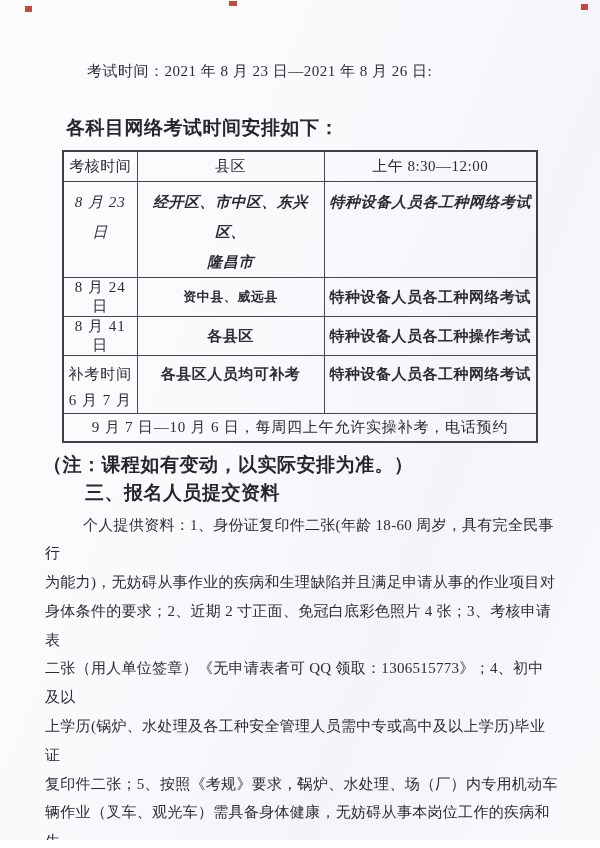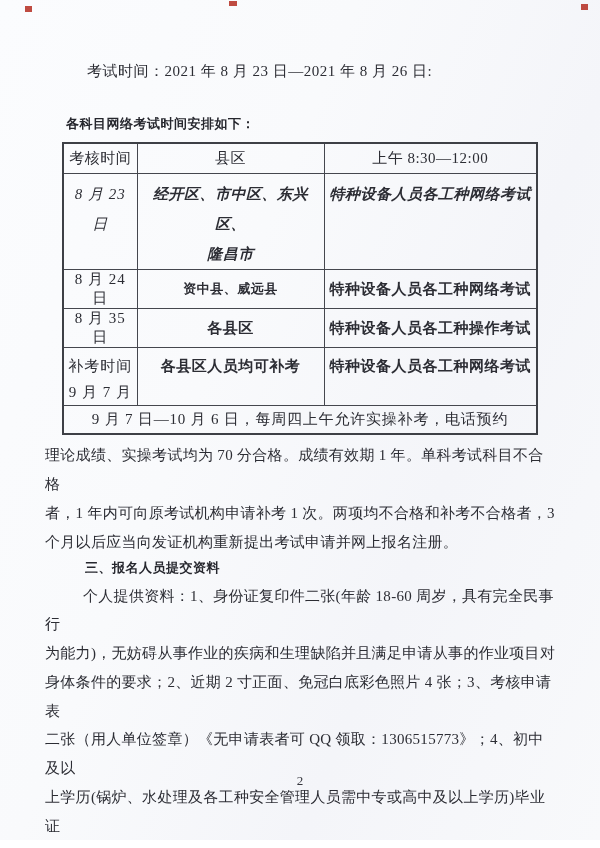--- a/index.html
+++ b/index.html
@@ -12,21 +12,21 @@
     position: relative; width: 600px; height: 840px; overflow: hidden;
     background: linear-gradient(112deg, #fbfcfe 0%, #f9fafc 38%, #f4f5f9 68%, #f8f9fb 100%);
     color: #2c2d34;
   }
   .content { position: absolute; left: 45px; top: 0; width: 513px; }
 
   .exam-time { margin-top: 62px; padding-left: 42px; font-size: 15px; letter-spacing: .5px; }
 
   .heading {
     font-family: Liberation Mono, monospace;
-    font-weight: 700; font-size: 13px; letter-spacing: .5px; color: #26272e;
+    font-weight: 700; font-size: 19px; letter-spacing: .5px; color: #26272e;
   }
   .schedule-heading { margin-top: 34px; padding-left: 21px; }
 
   table.schedule {
     margin-top: 9px; margin-left: 17px; width: 474px;
     border-collapse: collapse; table-layout: fixed;
     border: 2px solid #3e4046;
   }
   table.schedule th, table.schedule td {
     border: 1px solid #45474e; padding: 0 4px;
@@ -103,40 +103,38 @@
           <td class="c-district">经开区、市中区、东兴区、
 隆昌市</td>
           <td class="c-exam">特种设备人员各工种网络考试</td>
         </tr>
         <tr class="t-r2">
           <td class="c-date">8 月 24 日</td>
           <td class="c-district">资中县、威远县</td>
           <td class="c-exam">特种设备人员各工种网络考试</td>
         </tr>
         <tr class="t-r3">
-          <td class="c-date">8 月 35 日</td>
+          <td class="c-date">8 月 41 日</td>
           <td class="c-district">各县区</td>
           <td class="c-exam">特种设备人员各工种操作考试</td>
         </tr>
         <tr class="t-r4">
           <td class="c-date">补考时间
-9 月 7 月</td>
+6 月 7 月</td>
           <td class="c-district">各县区人员均可补考</td>
           <td class="c-exam">特种设备人员各工种网络考试</td>
         </tr>
         <tr class="t-foot">
           <td class="c-footnote" colspan="3">9 月 7 日—10 月 6 日，每周四上午允许实操补考，电话预约</td>
         </tr>
       </tbody>
     </table>
 
+    <div class="heading note">（注：课程如有变动，以实际安排为准。）</div>
 
-    <div class="para para-remarks">理论成绩、实操考试均为 70 分合格。成绩有效期 1 年。单科考试科目不合格
-者，1 年内可向原考试机构申请补考 1 次。两项均不合格和补考不合格者，3
-个月以后应当向发证机构重新提出考试申请并网上报名注册。</div>
 
     <div class="heading section-heading">三、报名人员提交资料</div>
 
     <div class="para para-section3">个人提供资料：1、身份证复印件二张(年龄 18-60 周岁，具有完全民事行
 为能力)，无妨碍从事作业的疾病和生理缺陷并且满足申请从事的作业项目对
 身体条件的要求；2、近期 2 寸正面、免冠白底彩色照片 4 张；3、考核申请表
 二张（用人单位签章）《无申请表者可 QQ 领取：1306515773》；4、初中及以
 上学历(锅炉、水处理及各工种安全管理人员需中专或高中及以上学历)毕业证
 复印件二张；5、按照《考规》要求，锅炉、水处理、场（厂）内专用机动车
 辆作业（叉车、观光车）需具备身体健康，无妨碍从事本岗位工作的疾病和生

